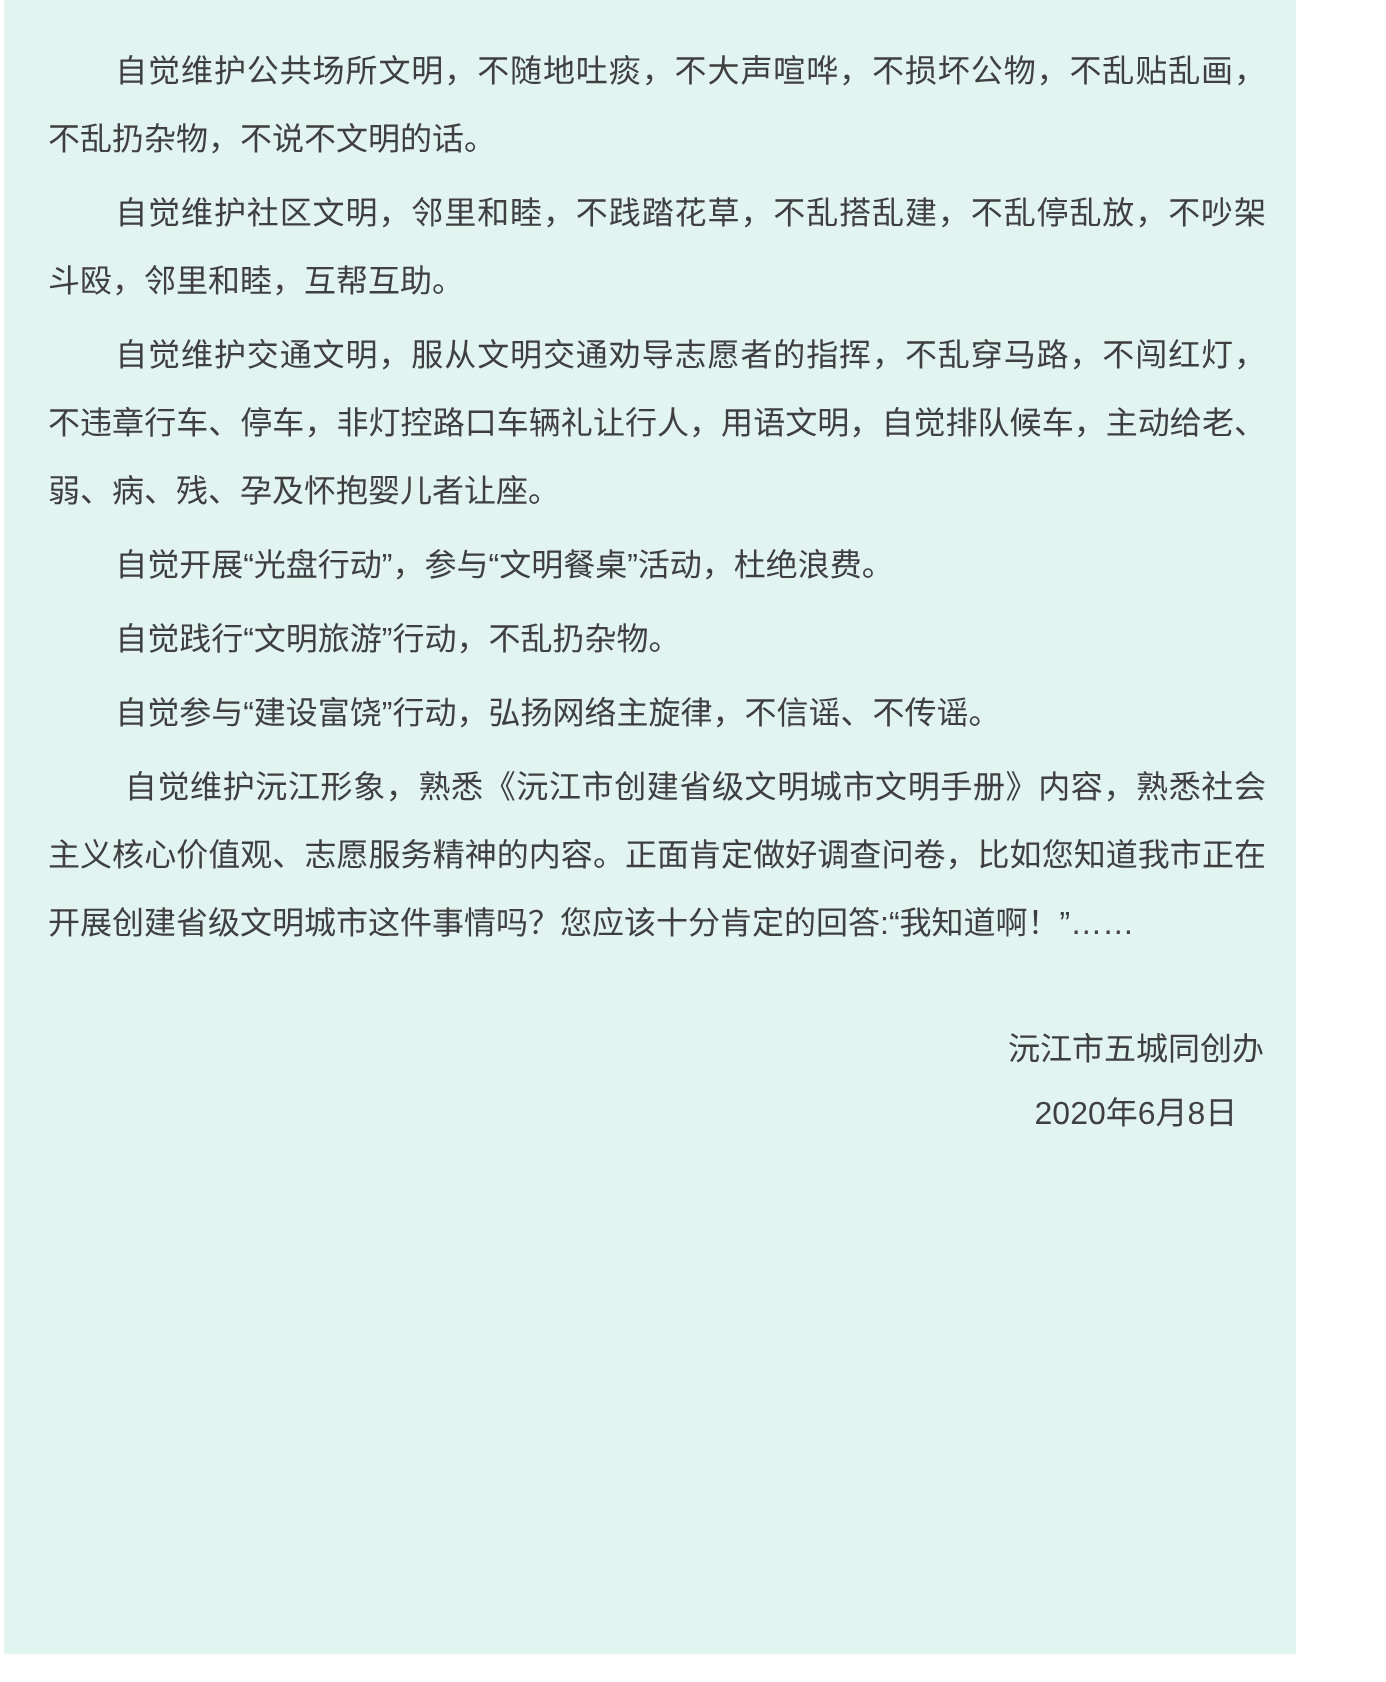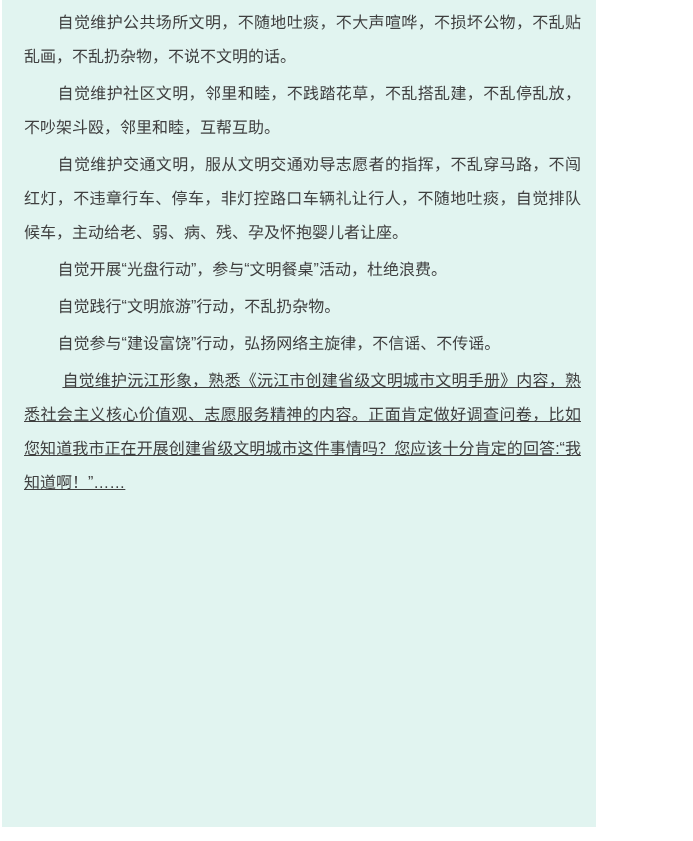--- a/index.html
+++ b/index.html
@@ -10,34 +10,34 @@
     width: 693px;
     height: 841px;
     background: #ffffff;
     font-family: "Liberation Sans", "DejaVu Sans", sans-serif;
     overflow: hidden;
   }
   .page {
     position: absolute;
     left: 2px;
     top: 0;
-    width: 594px;
+    width: 646px;
     height: 827px;
     box-sizing: border-box;
-    padding: 6px 15px 0 22px;
+    padding: 20px 15px 0 22px;
   }
   .doc p {
     margin: 0 0 3px 0;
     font-size: 16px;
     line-height: 34px;
     text-align: justify;
     text-indent: 2.1em;
     word-break: break-all;
   }
-  .doc p.indent-med { text-indent: 2.4em; text-decoration: underline; }
+  .doc p.indent-med { text-indent: 2.4em; }
   .doc p.indent-big { text-indent: 3.4em; }
   .signature-block {
     margin-top: 30px;
     text-align: right;
     padding-right: 1px;
   }
   .signature-inner {
     display: inline-block;
     text-align: center;
     font-size: 16px;
@@ -47,20 +47,26 @@
     white-space: nowrap;
   }
 </style>
 </head>
 <body>
 
 <div class="page" style="background-color: rgb(225, 244, 240);">
   <div class="doc" style="color: rgb(63, 63, 63);">
     <p>自觉维护公共场所文明，不随地吐痰，不大声喧哗，不损坏公物，不乱贴乱画，不乱扔杂物，不说不文明的话。</p>
     <p>自觉维护社区文明，邻里和睦，不践踏花草，不乱搭乱建，不乱停乱放，不吵架斗殴，邻里和睦，互帮互助。</p>
-    <p>自觉维护交通文明，服从文明交通劝导志愿者的指挥，不乱穿马路，不闯红灯，不违章行车、停车，非灯控路口车辆礼让行人，不随地吐痰，自觉排队候车，主动给老、弱、病、残、孕及怀抱婴儿者让座。</p>
+    <p>自觉维护交通文明，服从文明交通劝导志愿者的指挥，不乱穿马路，不闯红灯，不违章行车、停车，非灯控路口车辆礼让行人，用语文明，自觉排队候车，主动给老、弱、病、残、孕及怀抱婴儿者让座。</p>
     <p>自觉开展“光盘行动”，参与“文明餐桌”活动，杜绝浪费。</p>
     <p>自觉践行“文明旅游”行动，不乱扔杂物。</p>
     <p>自觉参与“建设富饶”行动，弘扬网络主旋律，不信谣、不传谣。</p>
     <p class="indent-med">自觉维护沅江形象，熟悉《沅江市创建省级文明城市文明手册》内容，熟悉社会主义核心价值观、志愿服务精神的内容。正面肯定做好调查问卷，比如您知道我市正在开展创建省级文明城市这件事情吗？您应该十分肯定的回答:“我知道啊！”……</p>
 
+    <div class="signature-block">
+      <div class="signature-inner">
+        <div>沅江市五城同创办</div>
+        <div>2020年6月8日</div>
+      </div>
+    </div>
   </div>
 </div>
 
 </body></html>

